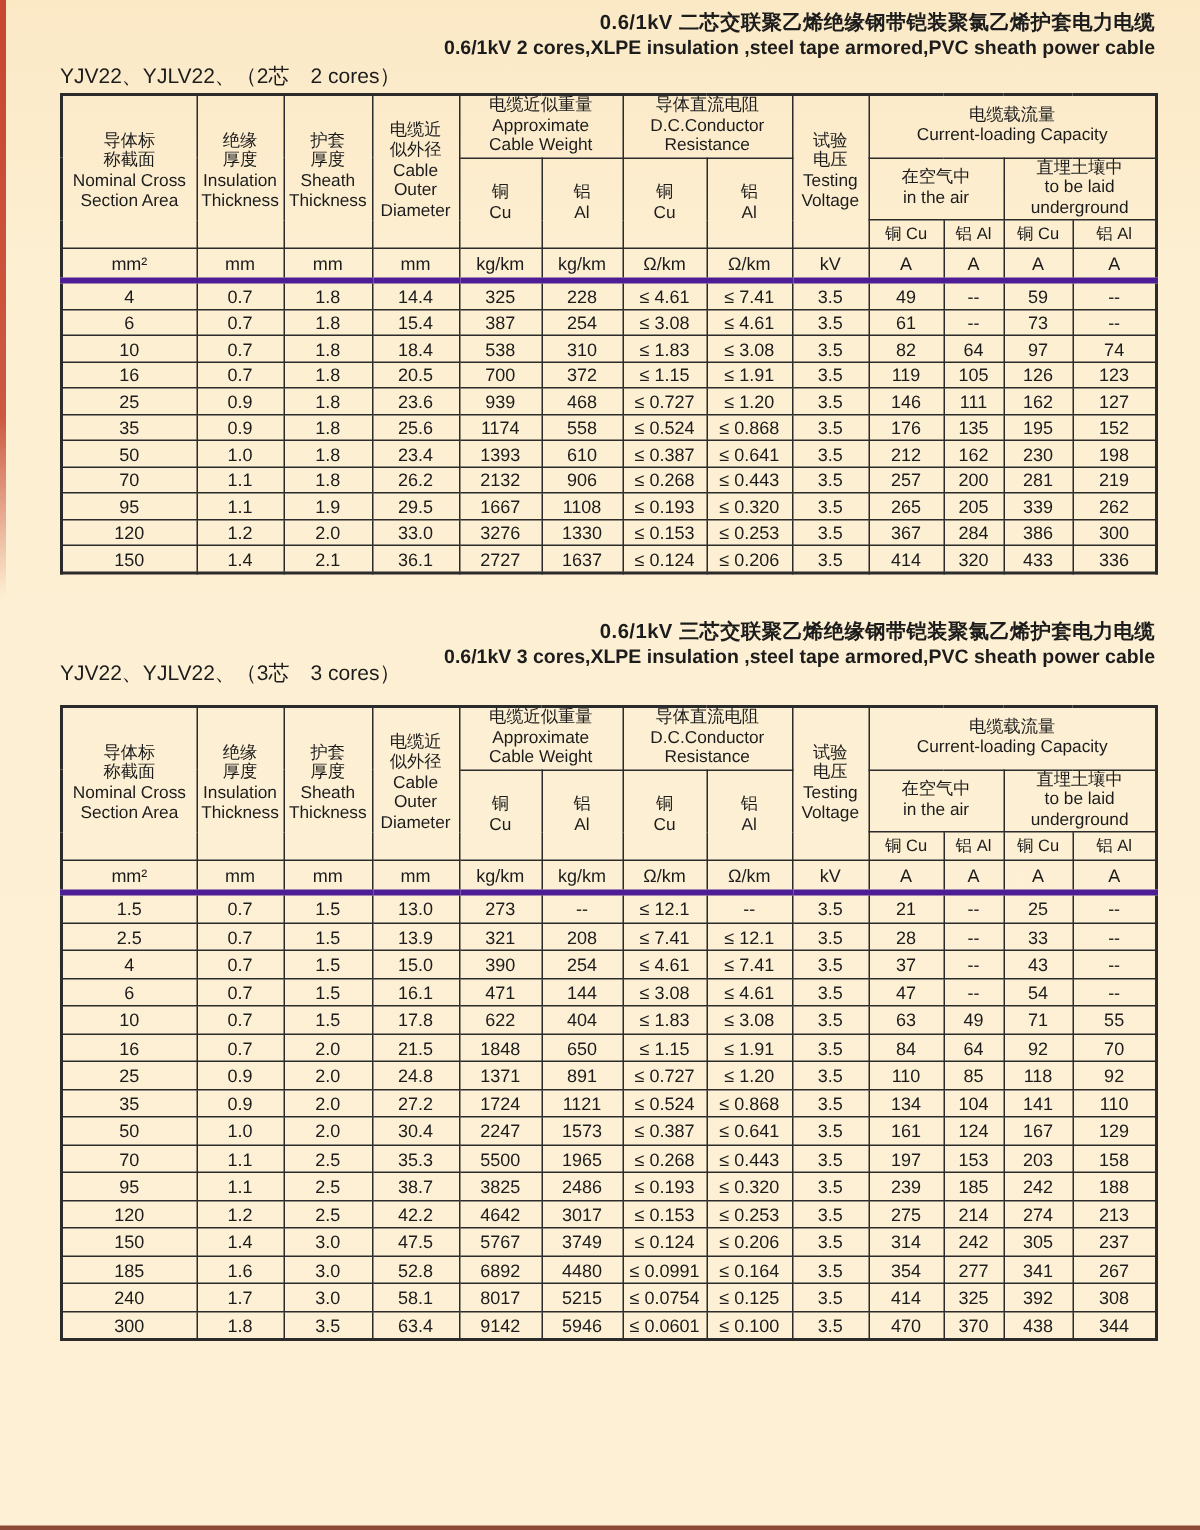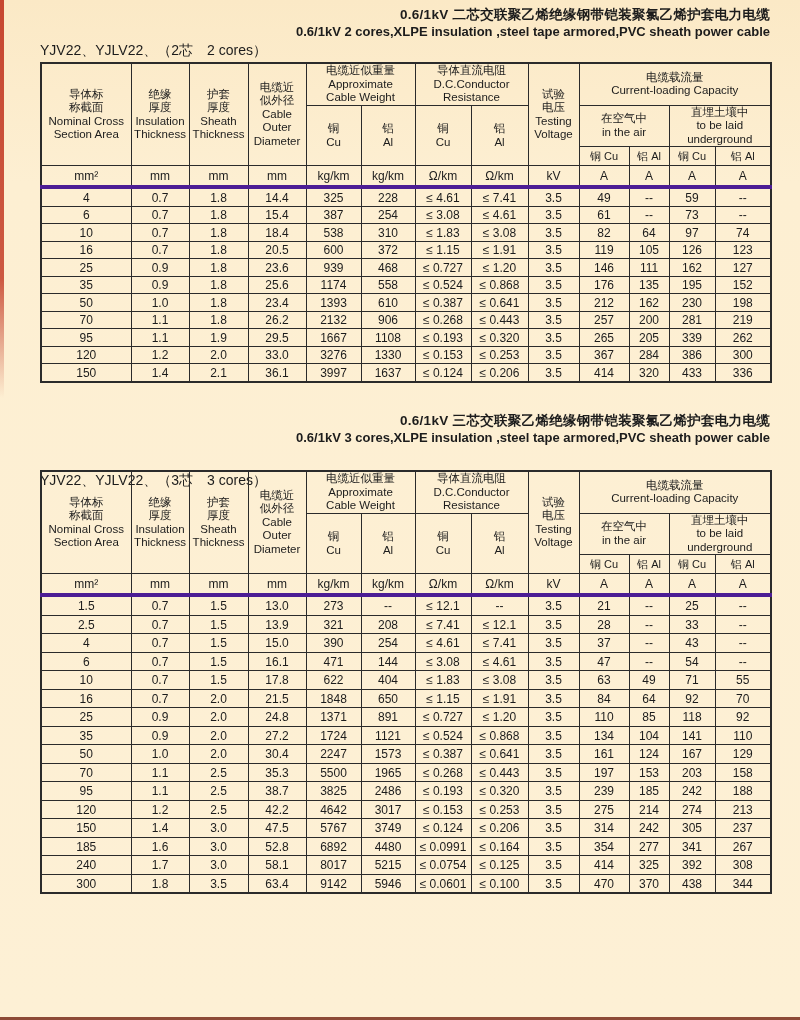--- a/index.html
+++ b/index.html
@@ -191,21 +191,21 @@
           <td>82</td>
           <td>64</td>
           <td>97</td>
           <td>74</td>
         </tr>
         <tr>
           <td>16</td>
           <td>0.7</td>
           <td>1.8</td>
           <td>20.5</td>
-          <td>600</td>
+          <td>700</td>
           <td>372</td>
           <td>≤ 1.15</td>
           <td>≤ 1.91</td>
           <td>3.5</td>
           <td>119</td>
           <td>105</td>
           <td>126</td>
           <td>123</td>
         </tr>
         <tr>
@@ -296,37 +296,37 @@
           <td>367</td>
           <td>284</td>
           <td>386</td>
           <td>300</td>
         </tr>
         <tr>
           <td>150</td>
           <td>1.4</td>
           <td>2.1</td>
           <td>36.1</td>
-          <td>3997</td>
+          <td>2727</td>
           <td>1637</td>
           <td>≤ 0.124</td>
           <td>≤ 0.206</td>
           <td>3.5</td>
           <td>414</td>
           <td>320</td>
           <td>433</td>
           <td>336</td>
         </tr>
       </tbody>
 </table>
 </div>
 
 <div class="title-cn" style="top:412px">0.6/1kV 三芯交联聚乙烯绝缘钢带铠装聚氯乙烯护套电力电缆</div>
 <div class="title-en" style="top:430px">0.6/1kV 3 cores,XLPE insulation ,steel tape armored,PVC sheath power cable</div>
-<div class="model-line" style="top:472px">YJV22、YJLV22、（3芯　3 cores）</div>
+<div class="model-line" style="top:440px">YJV22、YJLV22、（3芯　3 cores）</div>
 
 <div class="tbl-wrap" style="top:470px">
 <table class="spec" id="table-2">
   <colgroup>
     <col style="width:90px">
         <col style="width:58px">
         <col style="width:59px">
         <col style="width:58px">
     <col style="width:55px">
         <col style="width:54px">

